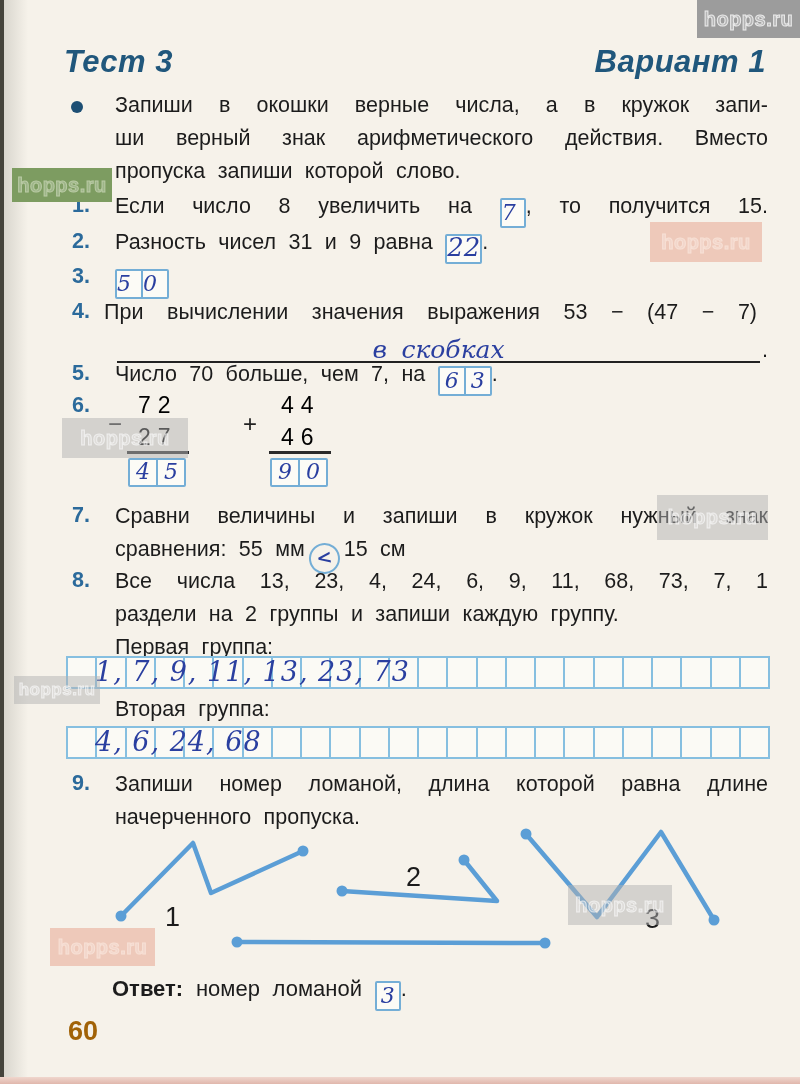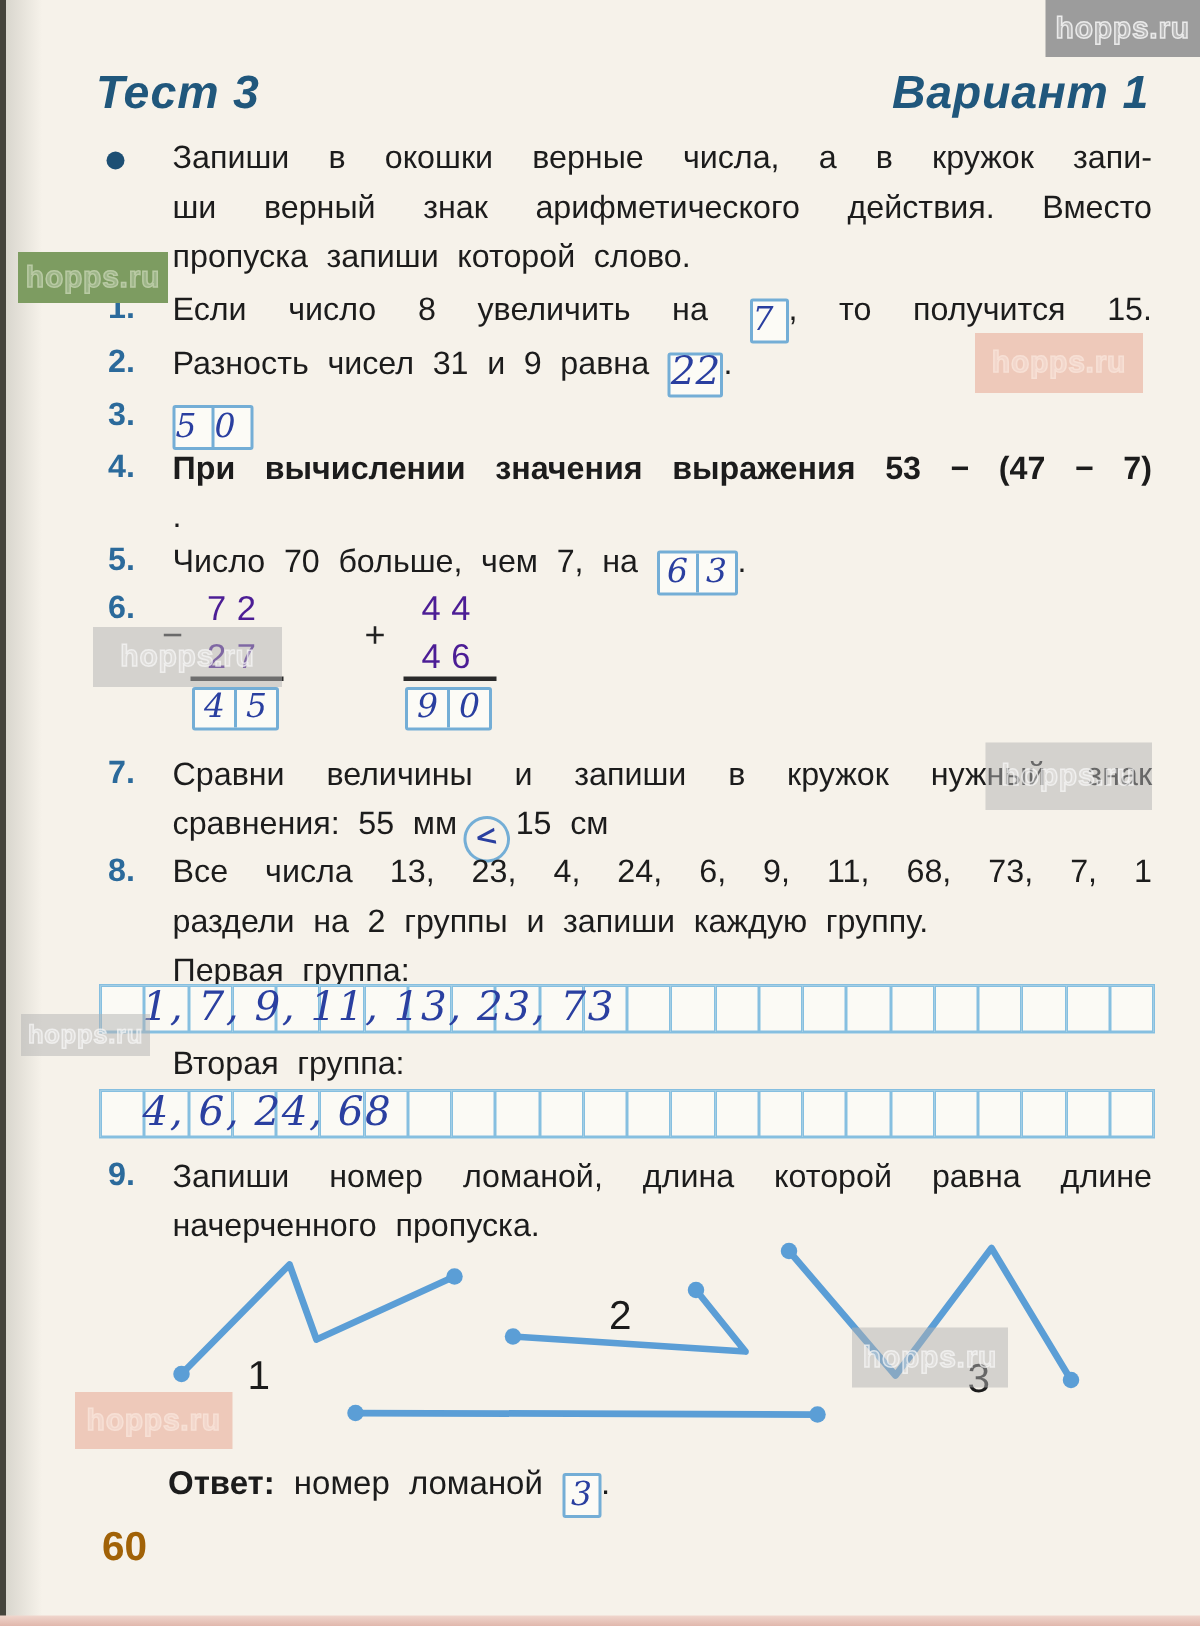--- a/index.html
+++ b/index.html
@@ -27,21 +27,21 @@
     background:#fcfbf6;text-align:center;vertical-align:-7px;line-height:25px;font-size:22px;overflow:visible;}
   .abox.overflow{font-size:26px;line-height:23px;}
   .pair{display:inline-flex;border:2px solid #74aed6;border-radius:2px;background:#fcfbf6;vertical-align:-7px;}
   .pair span{width:24px;height:26px;line-height:25px;text-align:center;font-size:22px;}
   .pair span + span{border-left:2px solid #74aed6;}
 
   .ucontainer{position:absolute;left:115px;top:332px;width:653px;display:flex;align-items:flex-end;font-size:21.5px;word-spacing:0.30em;}
   .uline{flex:1;border-bottom:2.5px solid #222;margin:0 2px;text-align:center;}
   .uline .hand{display:inline-block;font-size:25px;transform:translateY(3px);}
 
-  .colnum{position:absolute;font-size:23px;letter-spacing:7px;color:#4c1d95;}
+  .colnum{position:absolute;font-size:23px;letter-spacing:7px;color:#000000;}
   .colop{position:absolute;font-size:24px;color:#222;}
   .colrule{position:absolute;height:2.5px;background:#2a2a2a;}
   .colpair{position:absolute;display:inline-flex;border:2px solid #74aed6;border-radius:2px;background:#fcfbf6;}
   .colpair span{width:26px;height:25px;line-height:24px;text-align:center;font-size:22px;}
   .colpair span + span{border-left:2px solid #74aed6;}
 
   .circle-sign{display:inline-block;width:27px;height:27px;border:2px solid #74aed6;border-radius:50%;
     text-align:center;line-height:25px;font-size:19px;font-weight:bold;vertical-align:-8px;
     transform:rotate(-8deg);margin:0 4px;}
 
@@ -83,22 +83,23 @@
 <div class="qnum" style="left:72px;top:229px;">2.</div>
 <div class="line" style="left:115px;top:229px;"><span>Разность чисел 31 и 9 равна</span> <span class="abox overflow hand">22</span><span>.</span></div>
 
 <div class="qnum" style="left:72px;top:264px;">3.</div>
 <div class="line wide" style="left:115px;top:264px;"> <span class="pair hand">
       <span>5</span>
       <span>0</span>
     </span> </div>
 
 <div class="qnum" style="left:72px;top:299px;">4.</div>
-<div class="line wide" style="left:115px;top:299px;font-weight:bold;">При вычислении значения выражения 53 − (47 − 7)</div>
+<div class="line wide" style="left:104px;top:299px;">При вычислении значения выражения 53 − (47 − 7)</div>
 <div class="ucontainer">
+  <span class="uline"><span class="hand">в скобках</span></span>
   <span>.</span>
 </div>
 
 <div class="qnum" style="left:72px;top:361px;">5.</div>
 <div class="line" style="left:115px;top:361px;"><span>Число 70 больше, чем 7, на</span> <span class="pair hand">
       <span>6</span>
       <span>3</span>
     </span><span>.</span></div>
 
 <div class="qnum" style="left:72px;top:393px;">6.</div>

